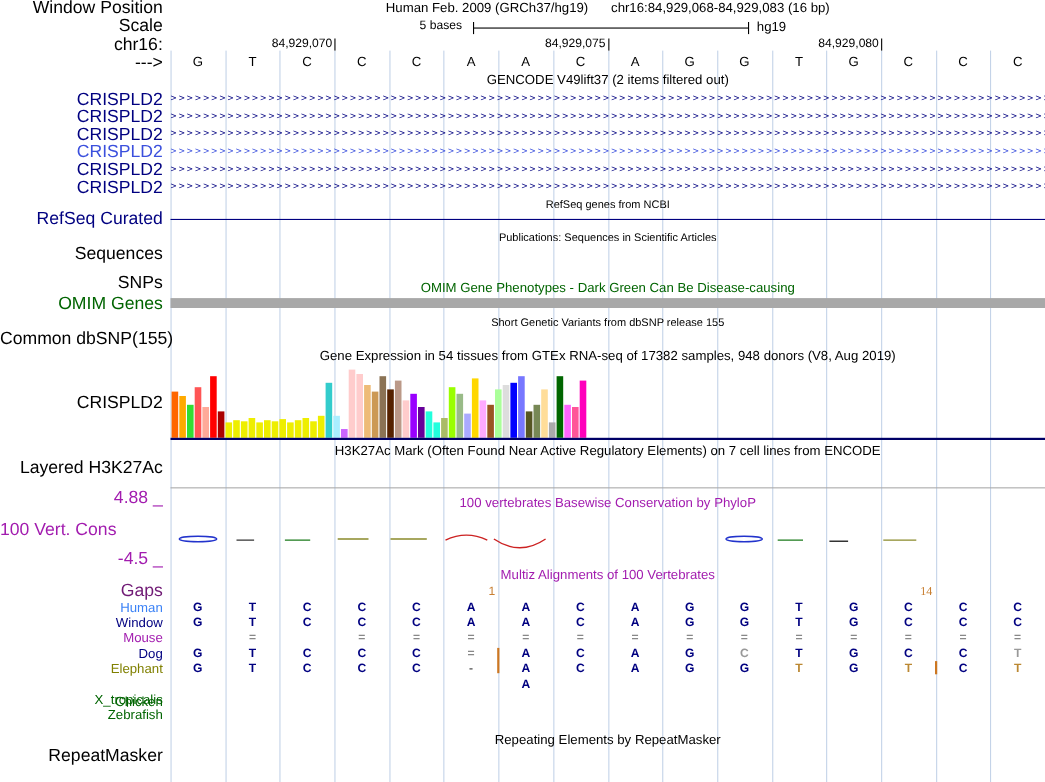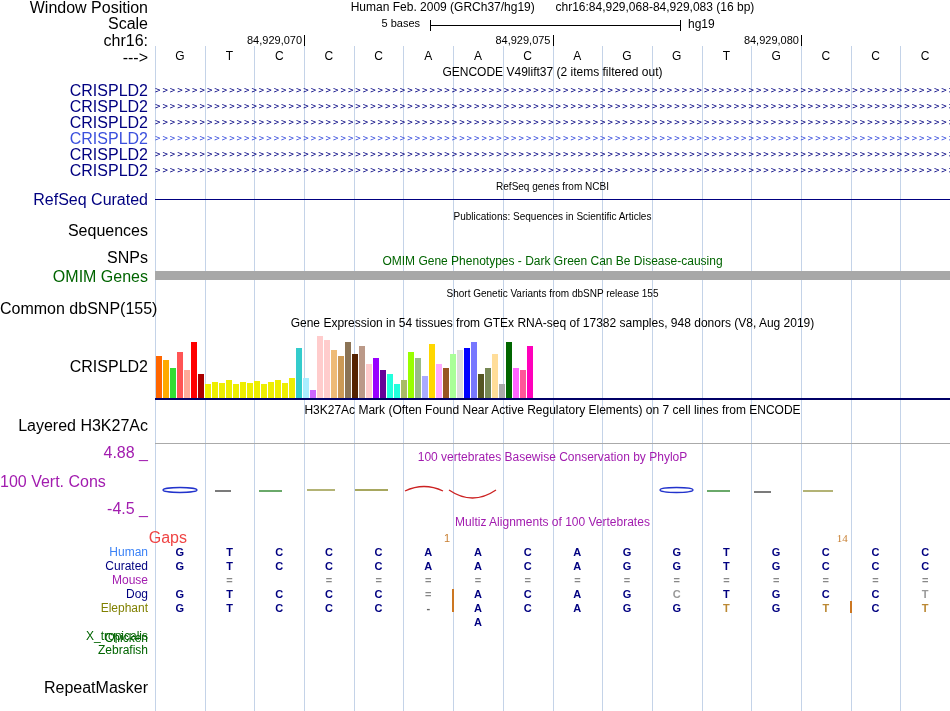--- a/index.html
+++ b/index.html
@@ -4,21 +4,21 @@
 <style>
   html,body{margin:0;padding:0;background:#fff;}
   #page{position:relative;width:950px;height:711px;background:#fff;overflow:hidden;
         font-family:"Liberation Sans","DejaVu Sans",sans-serif;font-size:12px;color:#000;}
   .lbl{position:absolute;left:0;width:148px;text-align:right;white-space:nowrap;line-height:13px;font-size:16px;}
   .ctitle{position:absolute;left:155px;width:795px;text-align:center;white-space:nowrap;line-height:13px;font-size:12px;}
   .small{font-size:10px;}
   .navy{color:#000080;}
   .green{color:#006400;}
   .blue{color:#a21caf;}
-  .orange{color:#ef4444;padding-left:39px;}
+  .orange{color:#701a75;}
   .hline{position:absolute;left:155px;width:795px;}
   .grid-line{position:absolute;top:46px;width:1px;height:665px;background:#c4d3e8;}
   .genestrip{position:absolute;left:155px;width:795px;height:16px;overflow:hidden;white-space:nowrap;
              font-family:"DejaVu Sans Mono",monospace;font-size:9px;letter-spacing:2px;line-height:16px;}
   .basechar{position:absolute;top:49px;height:15px;line-height:15px;text-align:center;font-size:12px;}
   .rulnum{position:absolute;top:34px;height:12px;line-height:12px;text-align:right;font-size:11px;}
   .rultick{position:absolute;top:35px;width:1px;height:11px;background:#000;}
   .aligncell{position:absolute;height:14px;line-height:14px;text-align:center;font-size:11px;font-weight:bold;}
   .specieslbl{position:absolute;left:0;width:148px;text-align:right;white-space:nowrap;font-size:12px;line-height:13px;}
   .gapnum{position:absolute;top:532px;height:12px;line-height:12px;text-align:right;font-size:11px;color:#c87f32;}
@@ -283,29 +283,30 @@
       <div class="aligncell" style="left: 701.562px; width: 49.6875px; top: 601px; color: rgb(187, 136, 51);">T</div>
       <div class="aligncell" style="left: 751.25px; width: 49.6875px; top: 601px; color: rgb(0, 0, 128);">G</div>
       <div class="aligncell" style="left: 800.938px; width: 49.6875px; top: 601px; color: rgb(187, 136, 51);">T</div>
       <div class="aligncell" style="left: 850.625px; width: 49.6875px; top: 601px; color: rgb(0, 0, 128);">C</div>
       <div class="aligncell" style="left: 900.312px; width: 49.6875px; top: 601px; color: rgb(187, 136, 51);">T</div>
       <div class="aligncell" style="left: 453.125px; width: 49.6875px; top: 615px; color: rgb(0, 0, 128);">A</div>
       <div class="inserttick" style="left: 452.125px; top: 589px; height: 23px;"></div>
       <div class="inserttick" style="left: 849.625px; top: 601px; height: 12px;"></div>
     </div>
 
+  <div class="ctitle" style="top:666px">Repeating Elements by RepeatMasker</div>
   <div class="lbl" style="top:681px">RepeatMasker</div>
 
 <div class="lbl" style="top: 84px; color: rgb(0, 0, 128);">CRISPLD2</div>
     <div class="lbl" style="top: 100px; color: rgb(0, 0, 128);">CRISPLD2</div>
     <div class="lbl" style="top: 116px; color: rgb(0, 0, 128);">CRISPLD2</div>
     <div class="lbl" style="top: 132px; color: rgb(59, 80, 221);">CRISPLD2</div>
     <div class="lbl" style="top: 148px; color: rgb(0, 0, 128);">CRISPLD2</div>
     <div class="lbl" style="top: 164px; color: rgb(0, 0, 128);">CRISPLD2</div>
     <div class="specieslbl" style="top: 546px; color: #3b82f6;">Human</div>
-    <div class="specieslbl" style="top: 560px; color: rgb(0, 0, 128);">Curated</div>
+    <div class="specieslbl" style="top: 560px; color: rgb(0, 0, 128);">Window</div>
     <div class="specieslbl" style="top: 574px; color: #a21caf;">Mouse</div>
     <div class="specieslbl" style="top: 588px; color: rgb(0, 0, 128);">Dog</div>
     <div class="specieslbl" style="top: 602px; color: rgb(128, 128, 0);">Elephant</div>
     <div class="specieslbl" style="top: 632px; color: rgb(0, 100, 0);">Chicken</div>
     <div class="specieslbl" style="top: 630px; color: rgb(0, 100, 0);">X_tropicalis</div>
     <div class="specieslbl" style="top: 644px; color: rgb(0, 100, 0);">Zebrafish</div>
   </div>
 
 </body></html>

